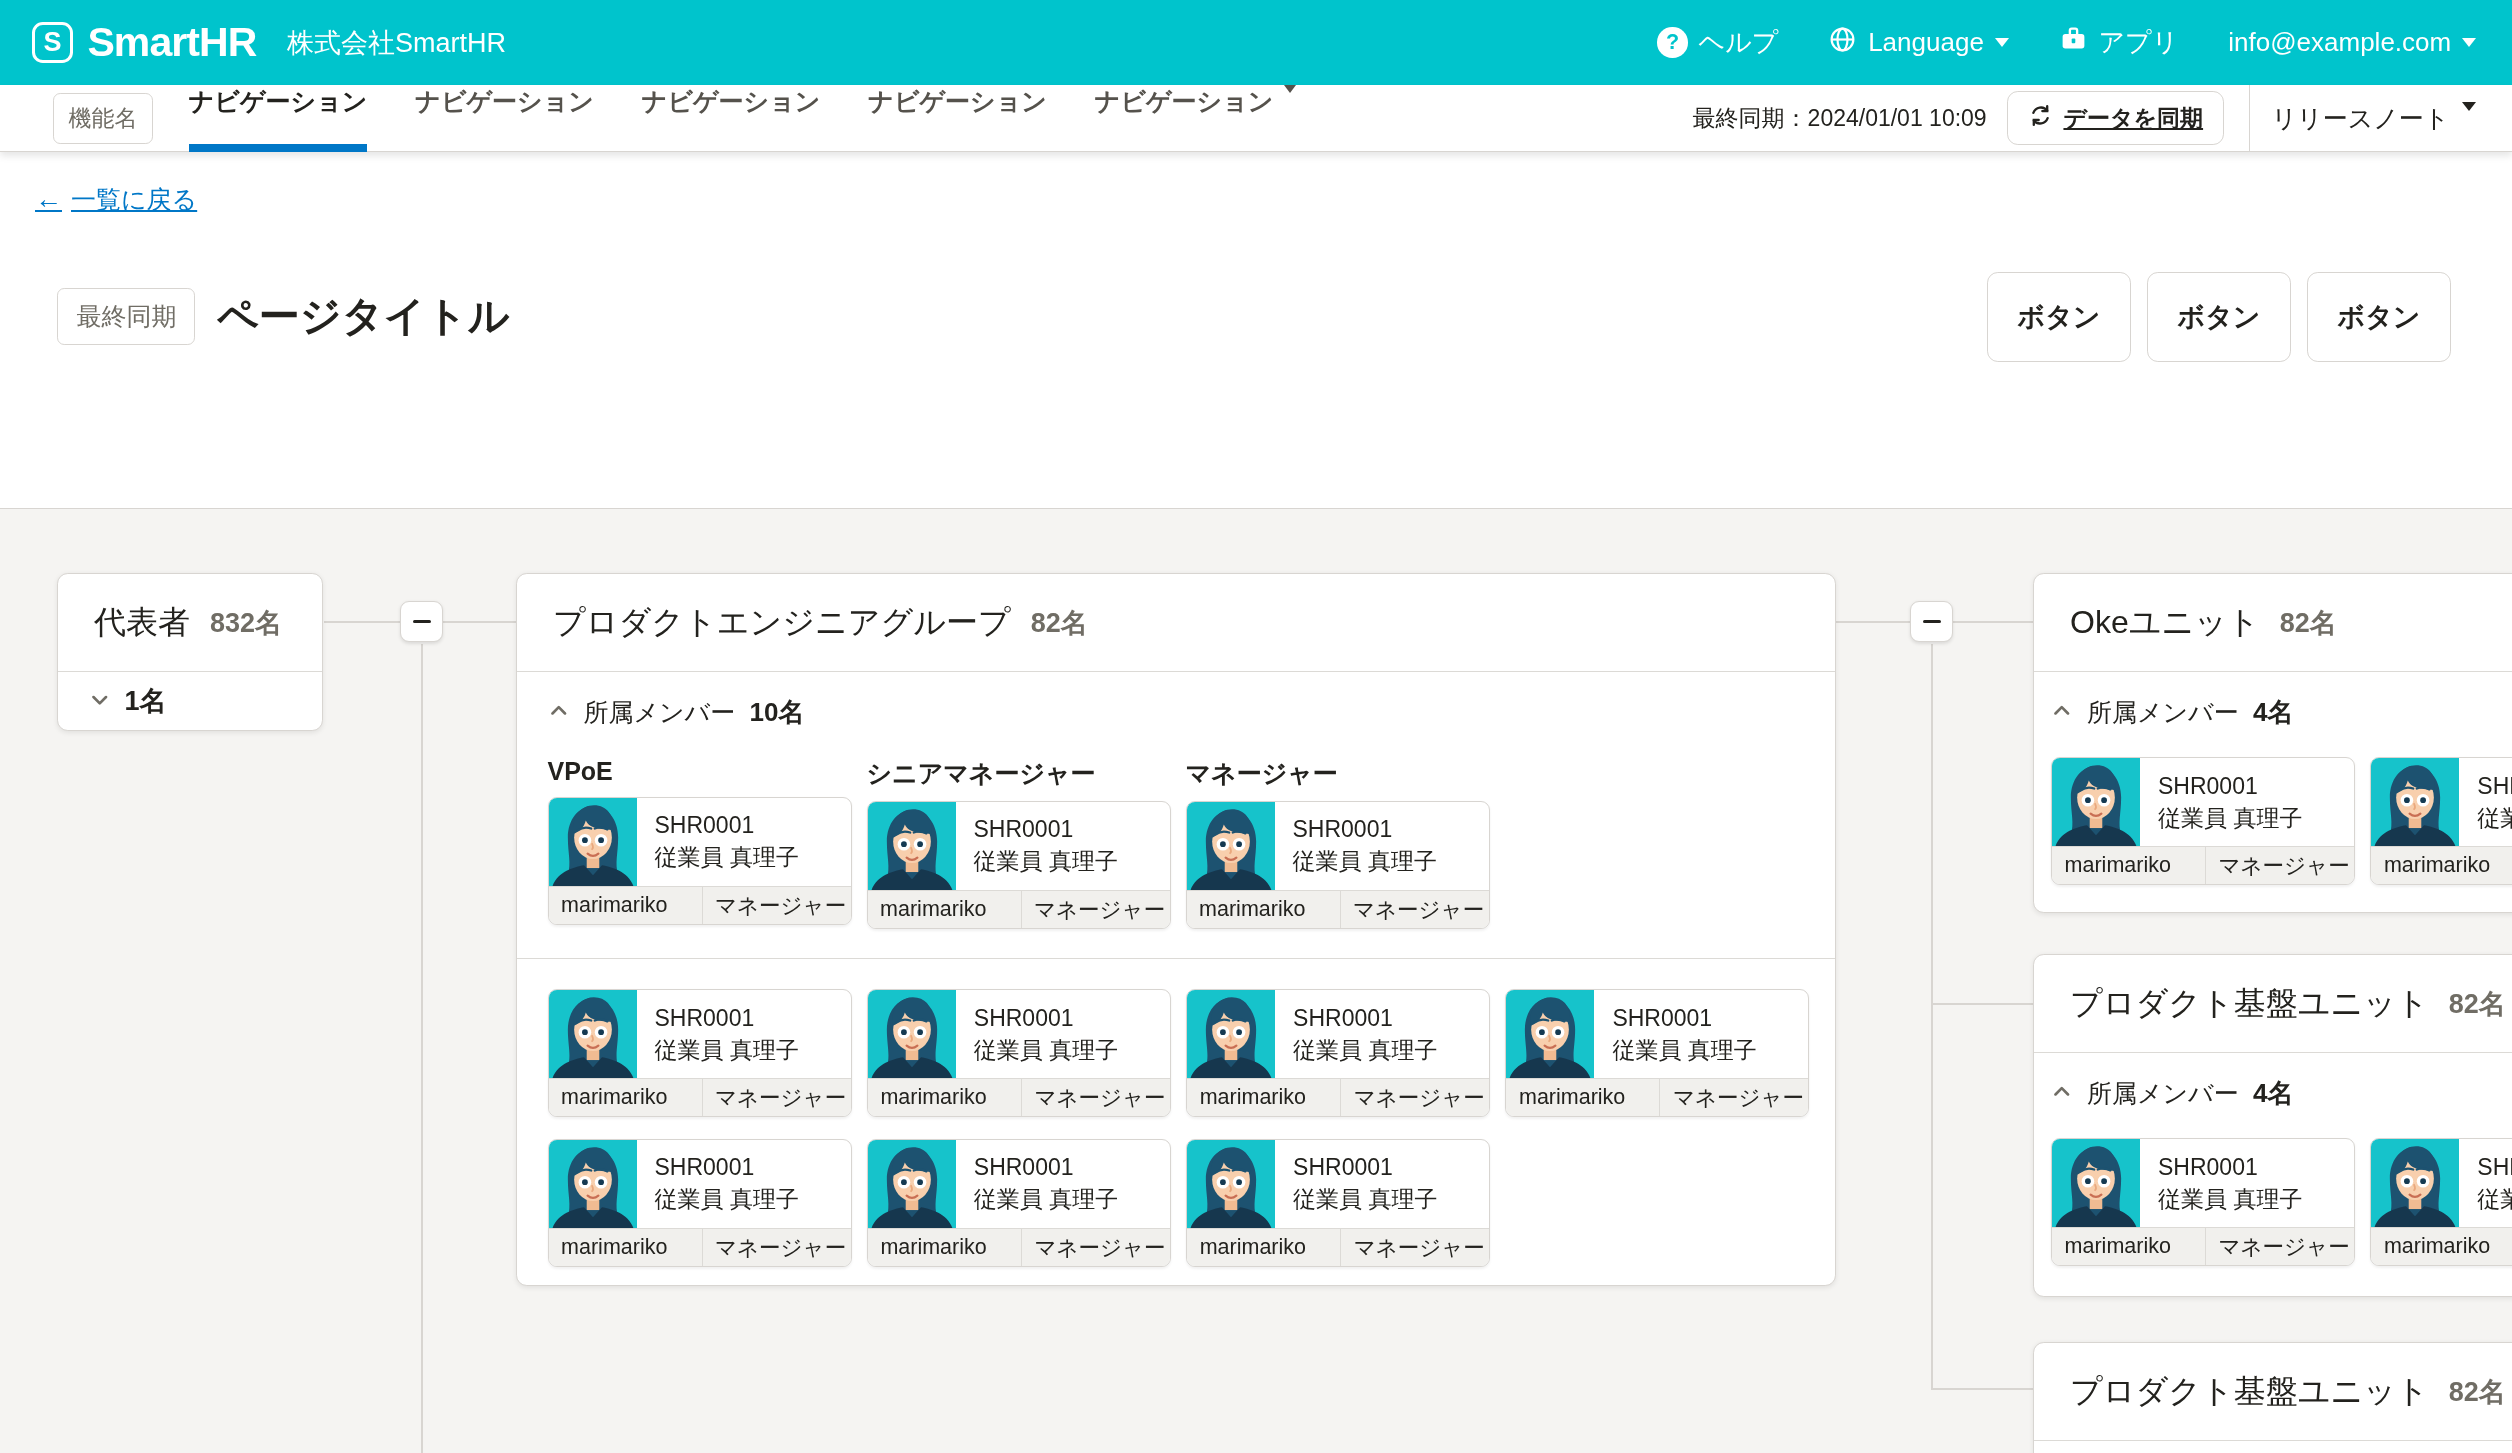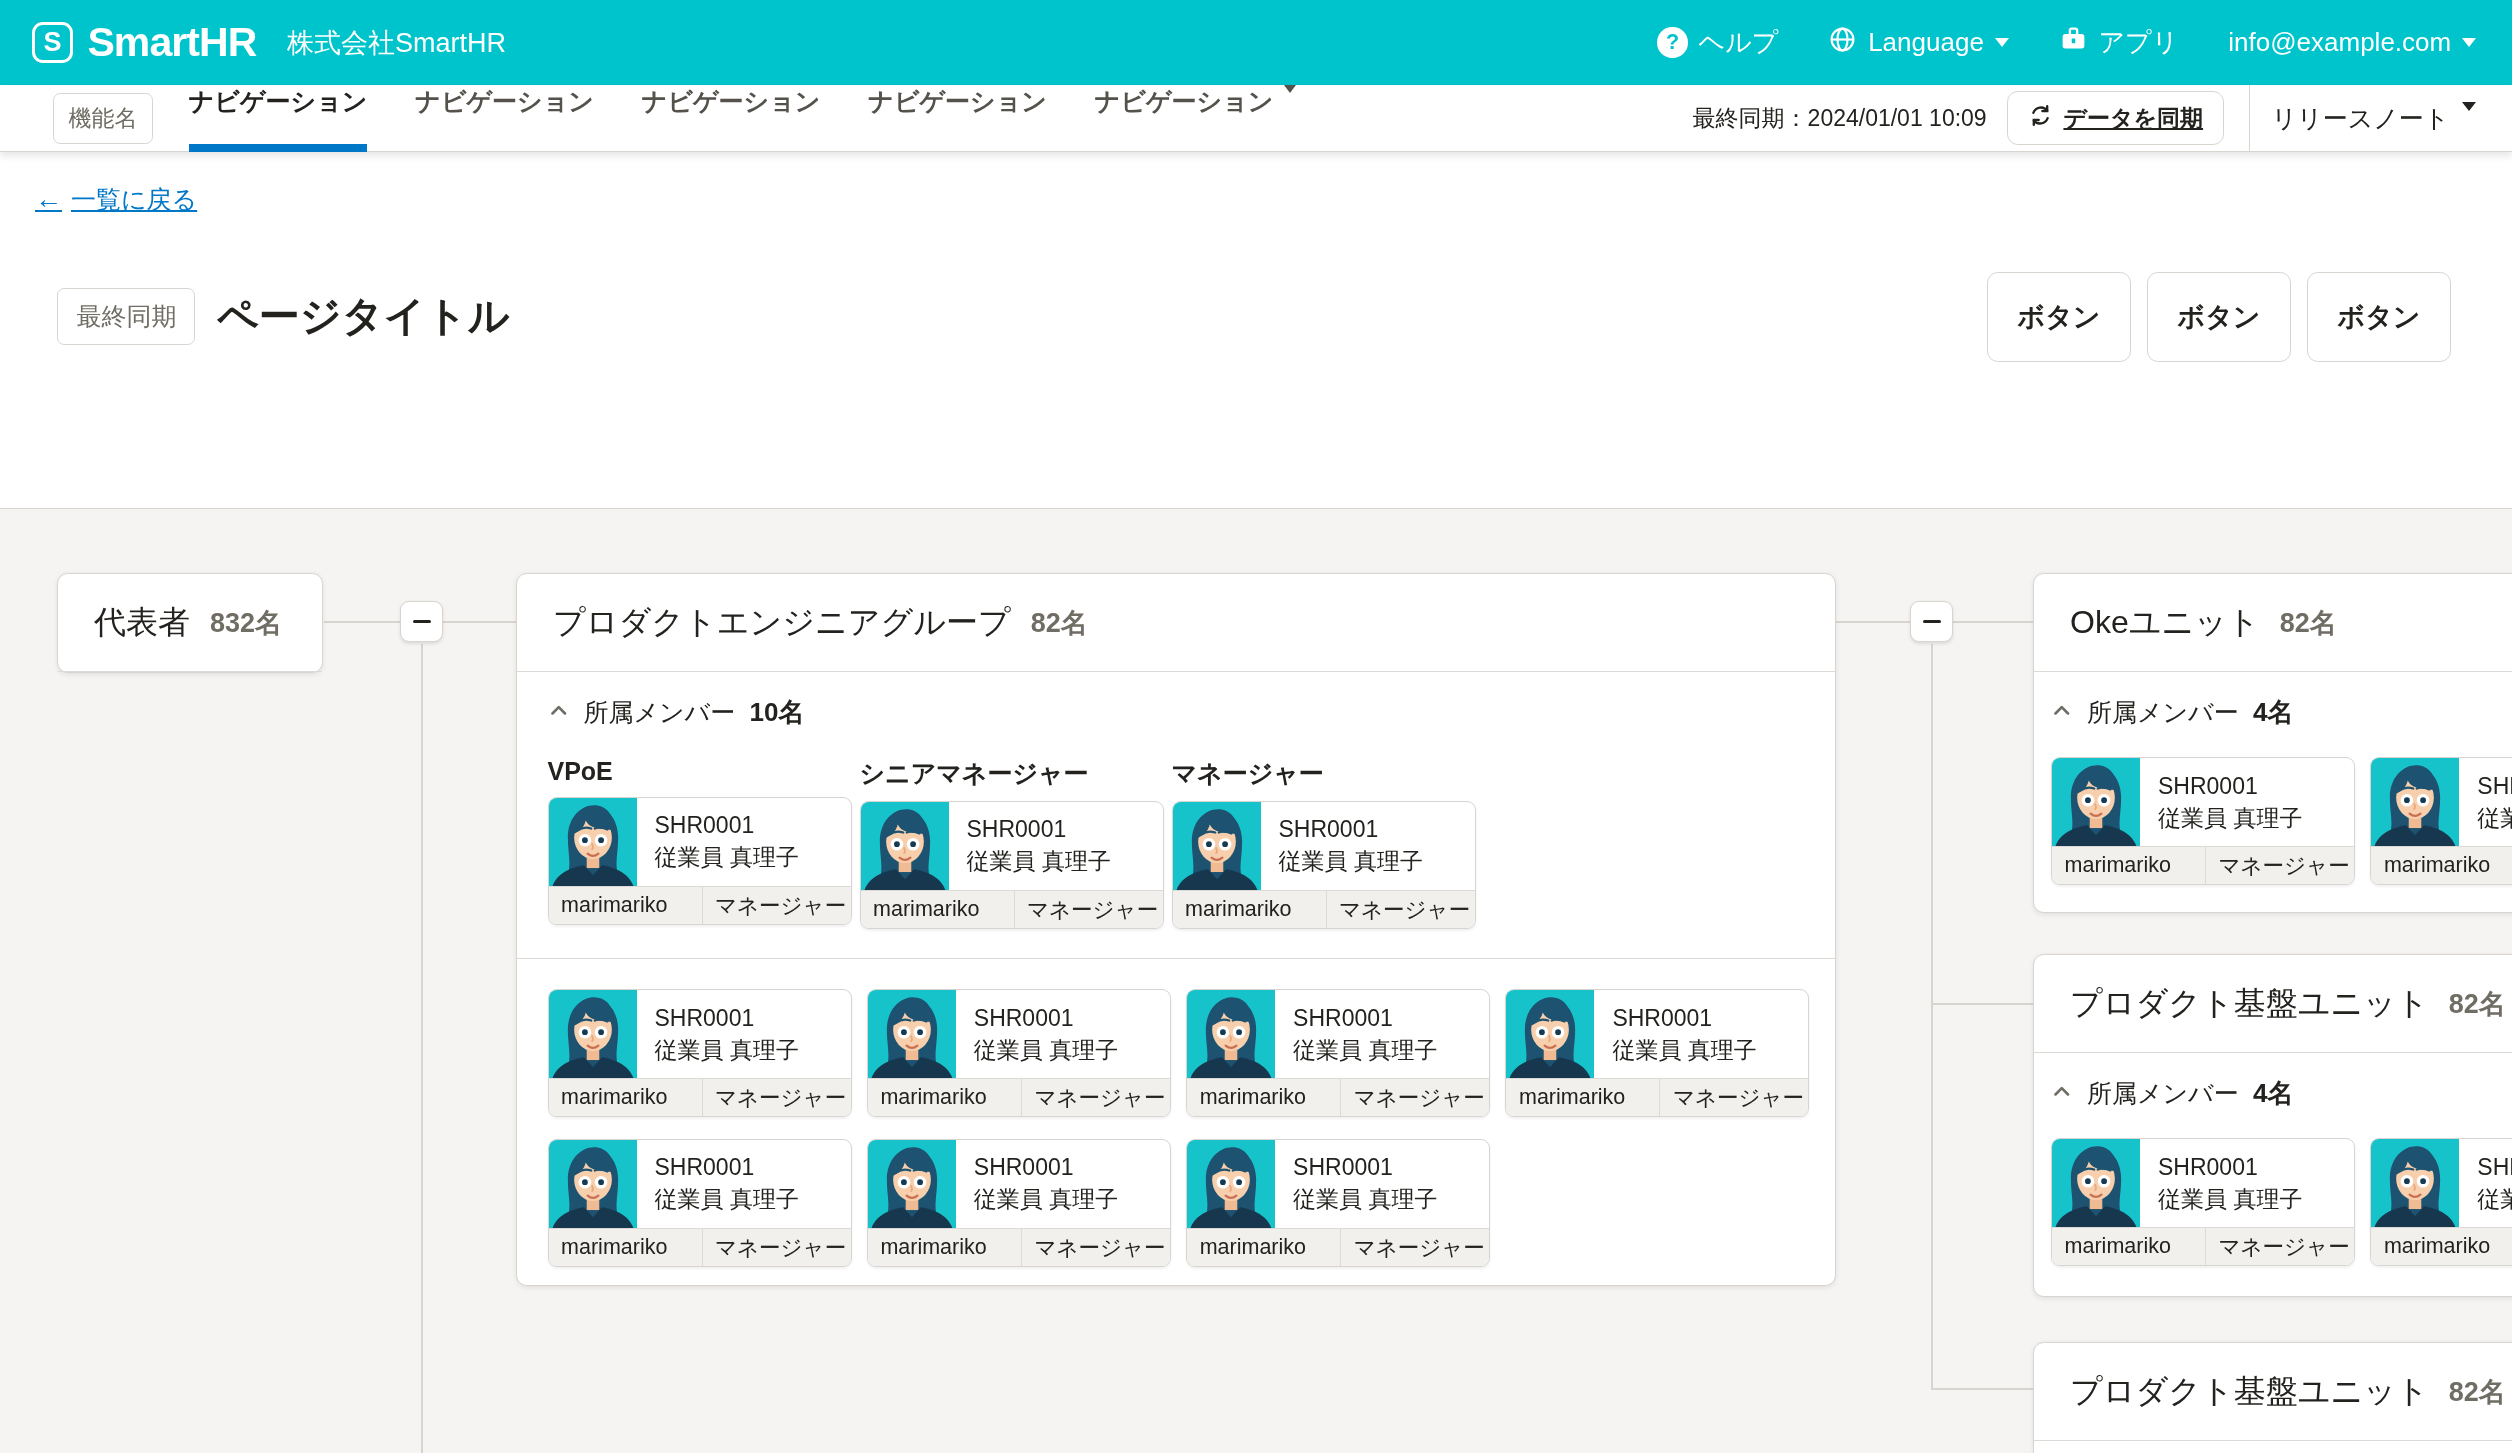--- a/index.html
+++ b/index.html
@@ -58,21 +58,21 @@
   .member-header { display:flex; align-items:center; gap:14.4px; cursor:pointer; }
   .member-label { font-size:25px; }
   .member-count { font-size:26px; font-weight:bold; }
   .chev { display:block; }
 
   .minus-btn { position:absolute; width:43px; height:41px; background:#fff; border:0.9px solid #d8d5d1; border-radius:9px; box-shadow:0 1.8px 3.6px rgba(0,0,0,.10); display:flex; align-items:center; justify-content:center; cursor:pointer; z-index:3; }
   .minus-glyph { width:18px; height:3.6px; background:#23221e; border-radius:1.8px; }
 
   
   .group-body1 { padding:23px 30.5px 29px 30.5px; }
-  .roles-row { display:flex; gap:8px; margin-top:27px; }
+  .roles-row { display:flex; gap:15px; margin-top:27px; }
   .role-col { width:304px; }
   .role-label { font-size:25px; font-weight:bold; margin-bottom:10.8px; }
   .group-body2 { padding:0 30.5px; }
   .emp-row { display:flex; gap:15.3px; }
   .mt34 { margin-top:30.5px; } .mt24 { margin-top:21.5px; } .mt30 { margin-top:27px; }
 
   
   .emp { width:304px; height:128px; background:#fff; border:0.9px solid #d8d5d1; border-radius:9px; box-shadow:0 1.8px 2.7px rgba(0,0,0,.06); overflow:hidden; display:flex; flex-direction:column; flex:0 0 auto; cursor:pointer; }
   .emp-top { flex:1; display:flex; }
   .emp-avatar { width:88px; height:88px; flex:0 0 auto; }
@@ -198,20 +198,28 @@
     <div class="vline" style="left:1931px; top:135px; height:746px;"></div>
     <div class="hline" style="left:1931px; top:494px; width:102px;"></div>
     <div class="hline" style="left:1931px; top:879px; width:102px;"></div>
 
     <div class="node-card" style="left:57px; top:64px; width:266px;">
       <div class="card-title-row">
         <span class="node-title">代表者</span>
         <span class="node-count">832名</span>
       </div>
       <div class="card-divider"></div>
+      <div class="collapse-row">
+        <span class="chev">
+          <svg width="21.5" height="21.5" viewBox="0 0 24 24" fill="none" stroke="#706d65" stroke-width="3" stroke-linecap="round" stroke-linejoin="round">
+              <polyline points="5,9 12,16 19,9"></polyline>
+            </svg>
+        </span>
+        <span class="collapse-count">1名</span>
+      </div>
     </div>
 
     <div class="minus-btn" style="left:400px; top:92px;">
       <span class="minus-glyph"></span>
     </div>
 
     <div class="node-card" style="left:516px; top:64px; width:1320px; height:713px;">
       <div class="card-title-row">
         <span class="node-title">プロダクトエンジニアグループ</span>
         <span class="node-count">82名</span>

